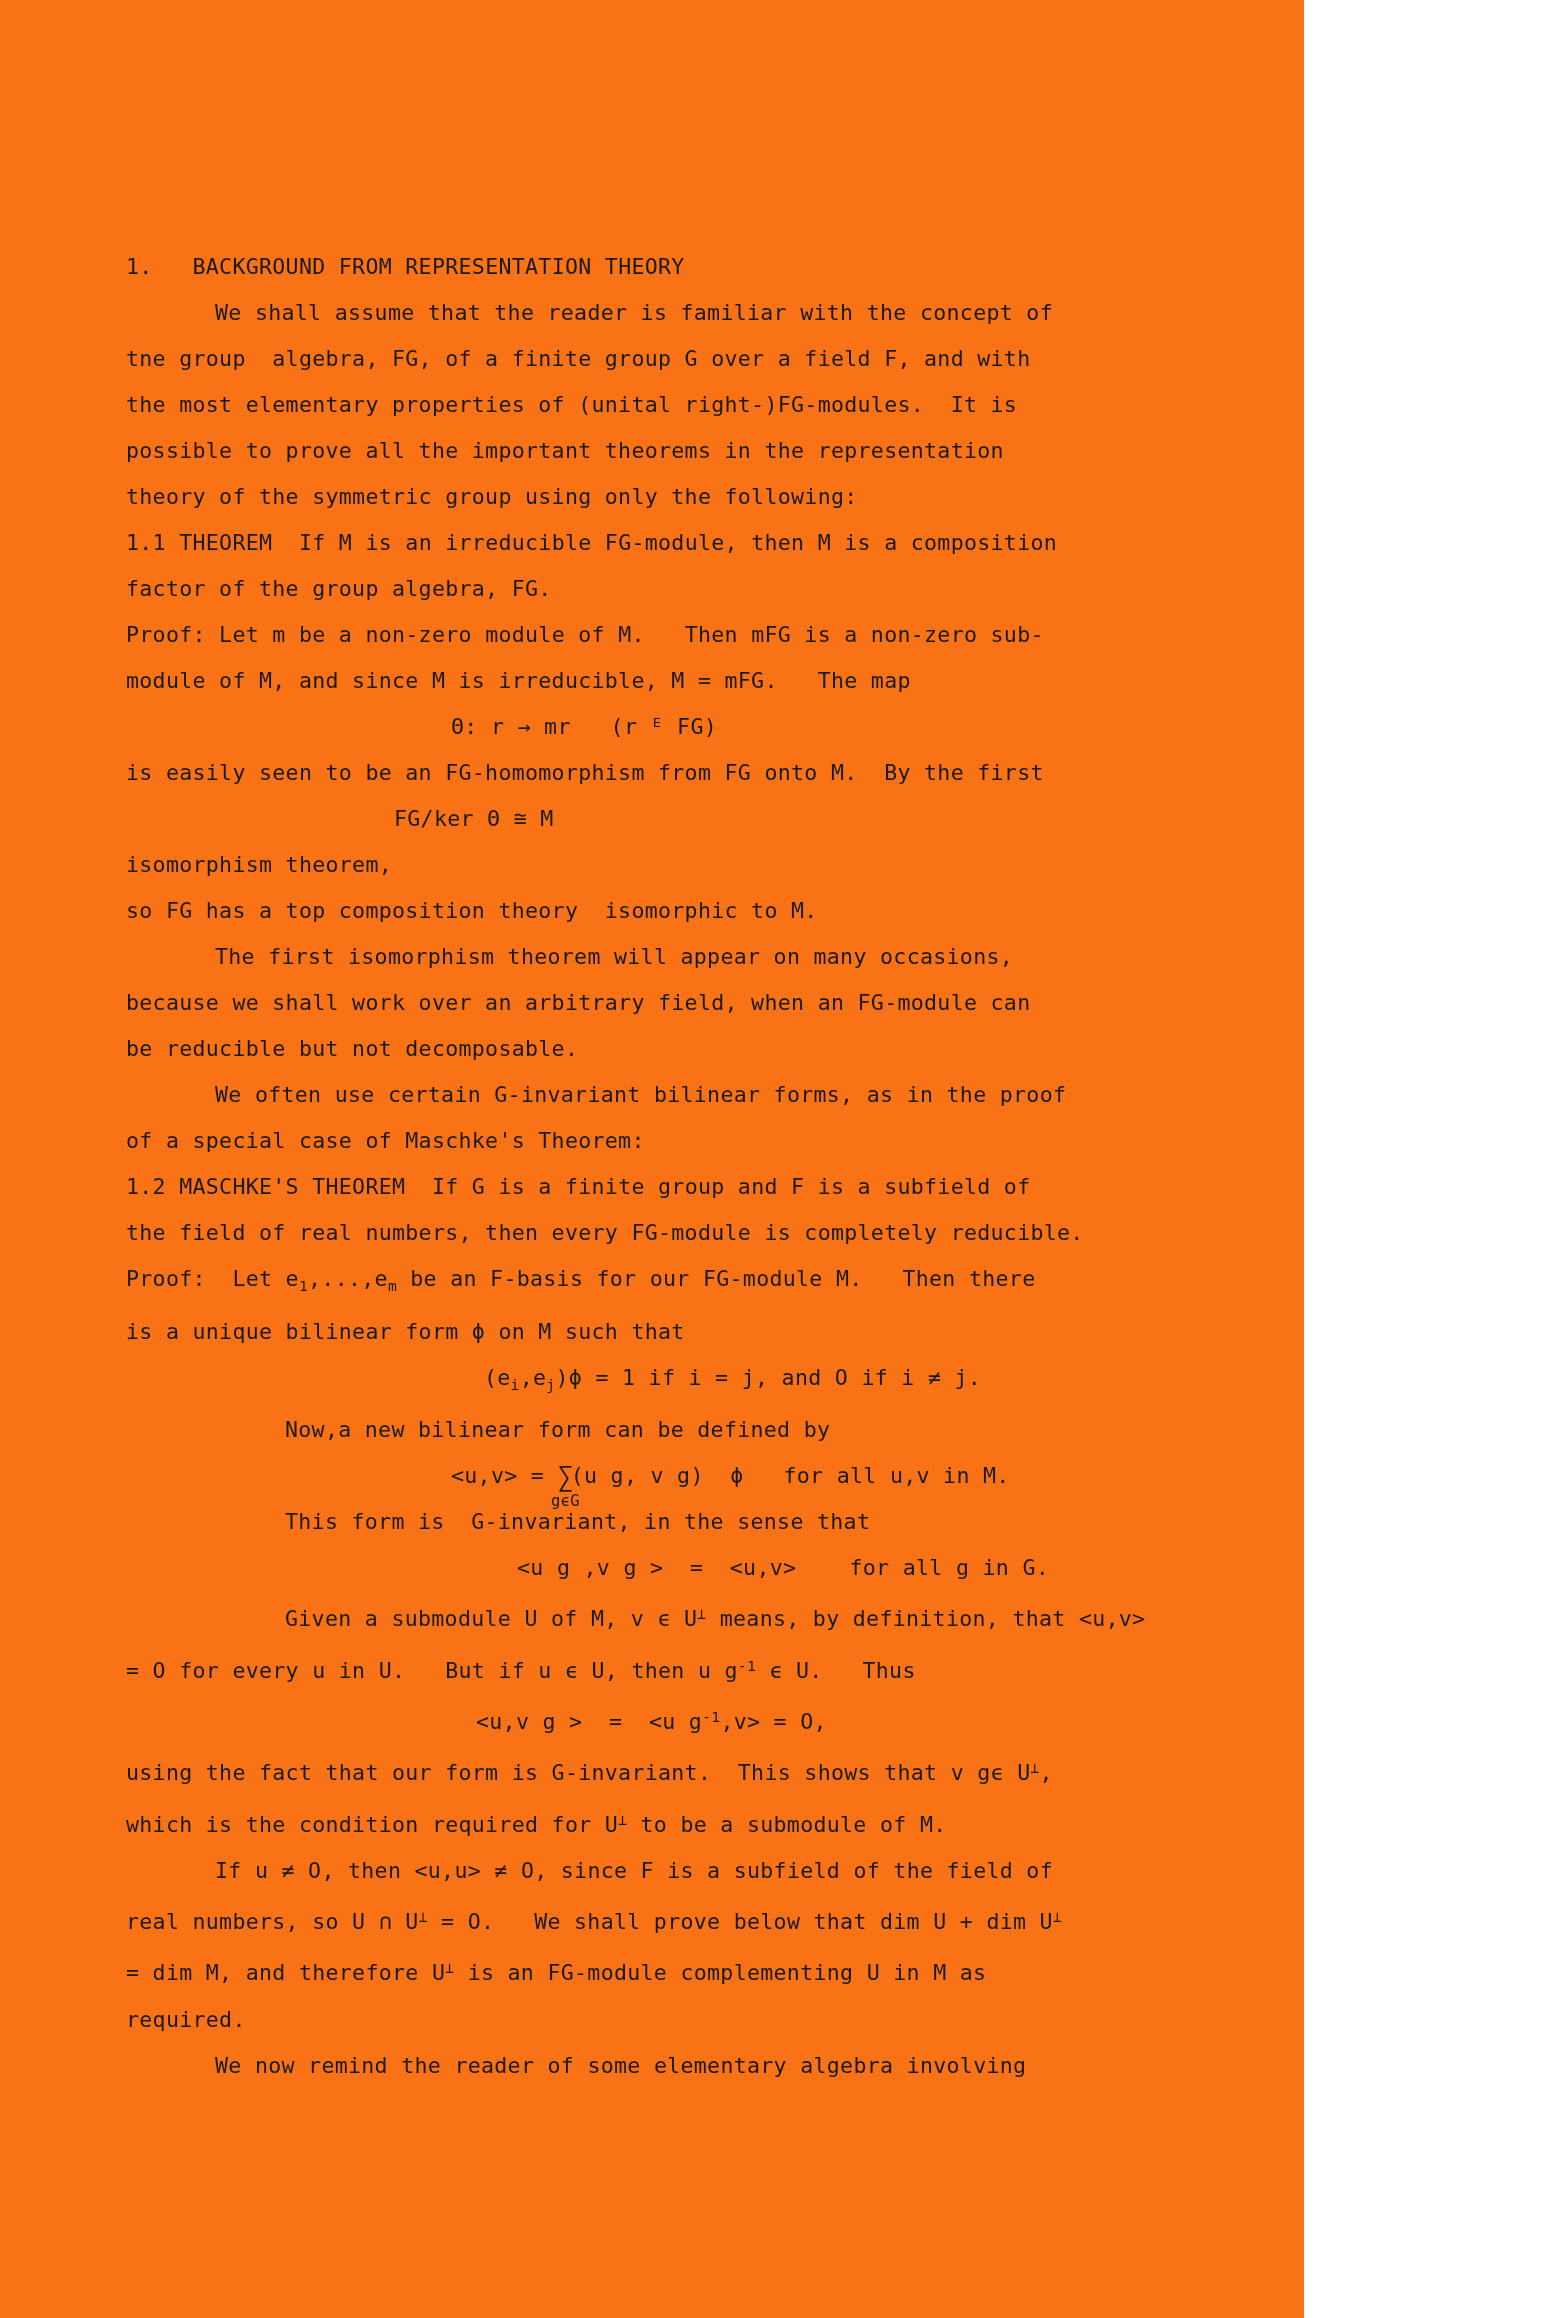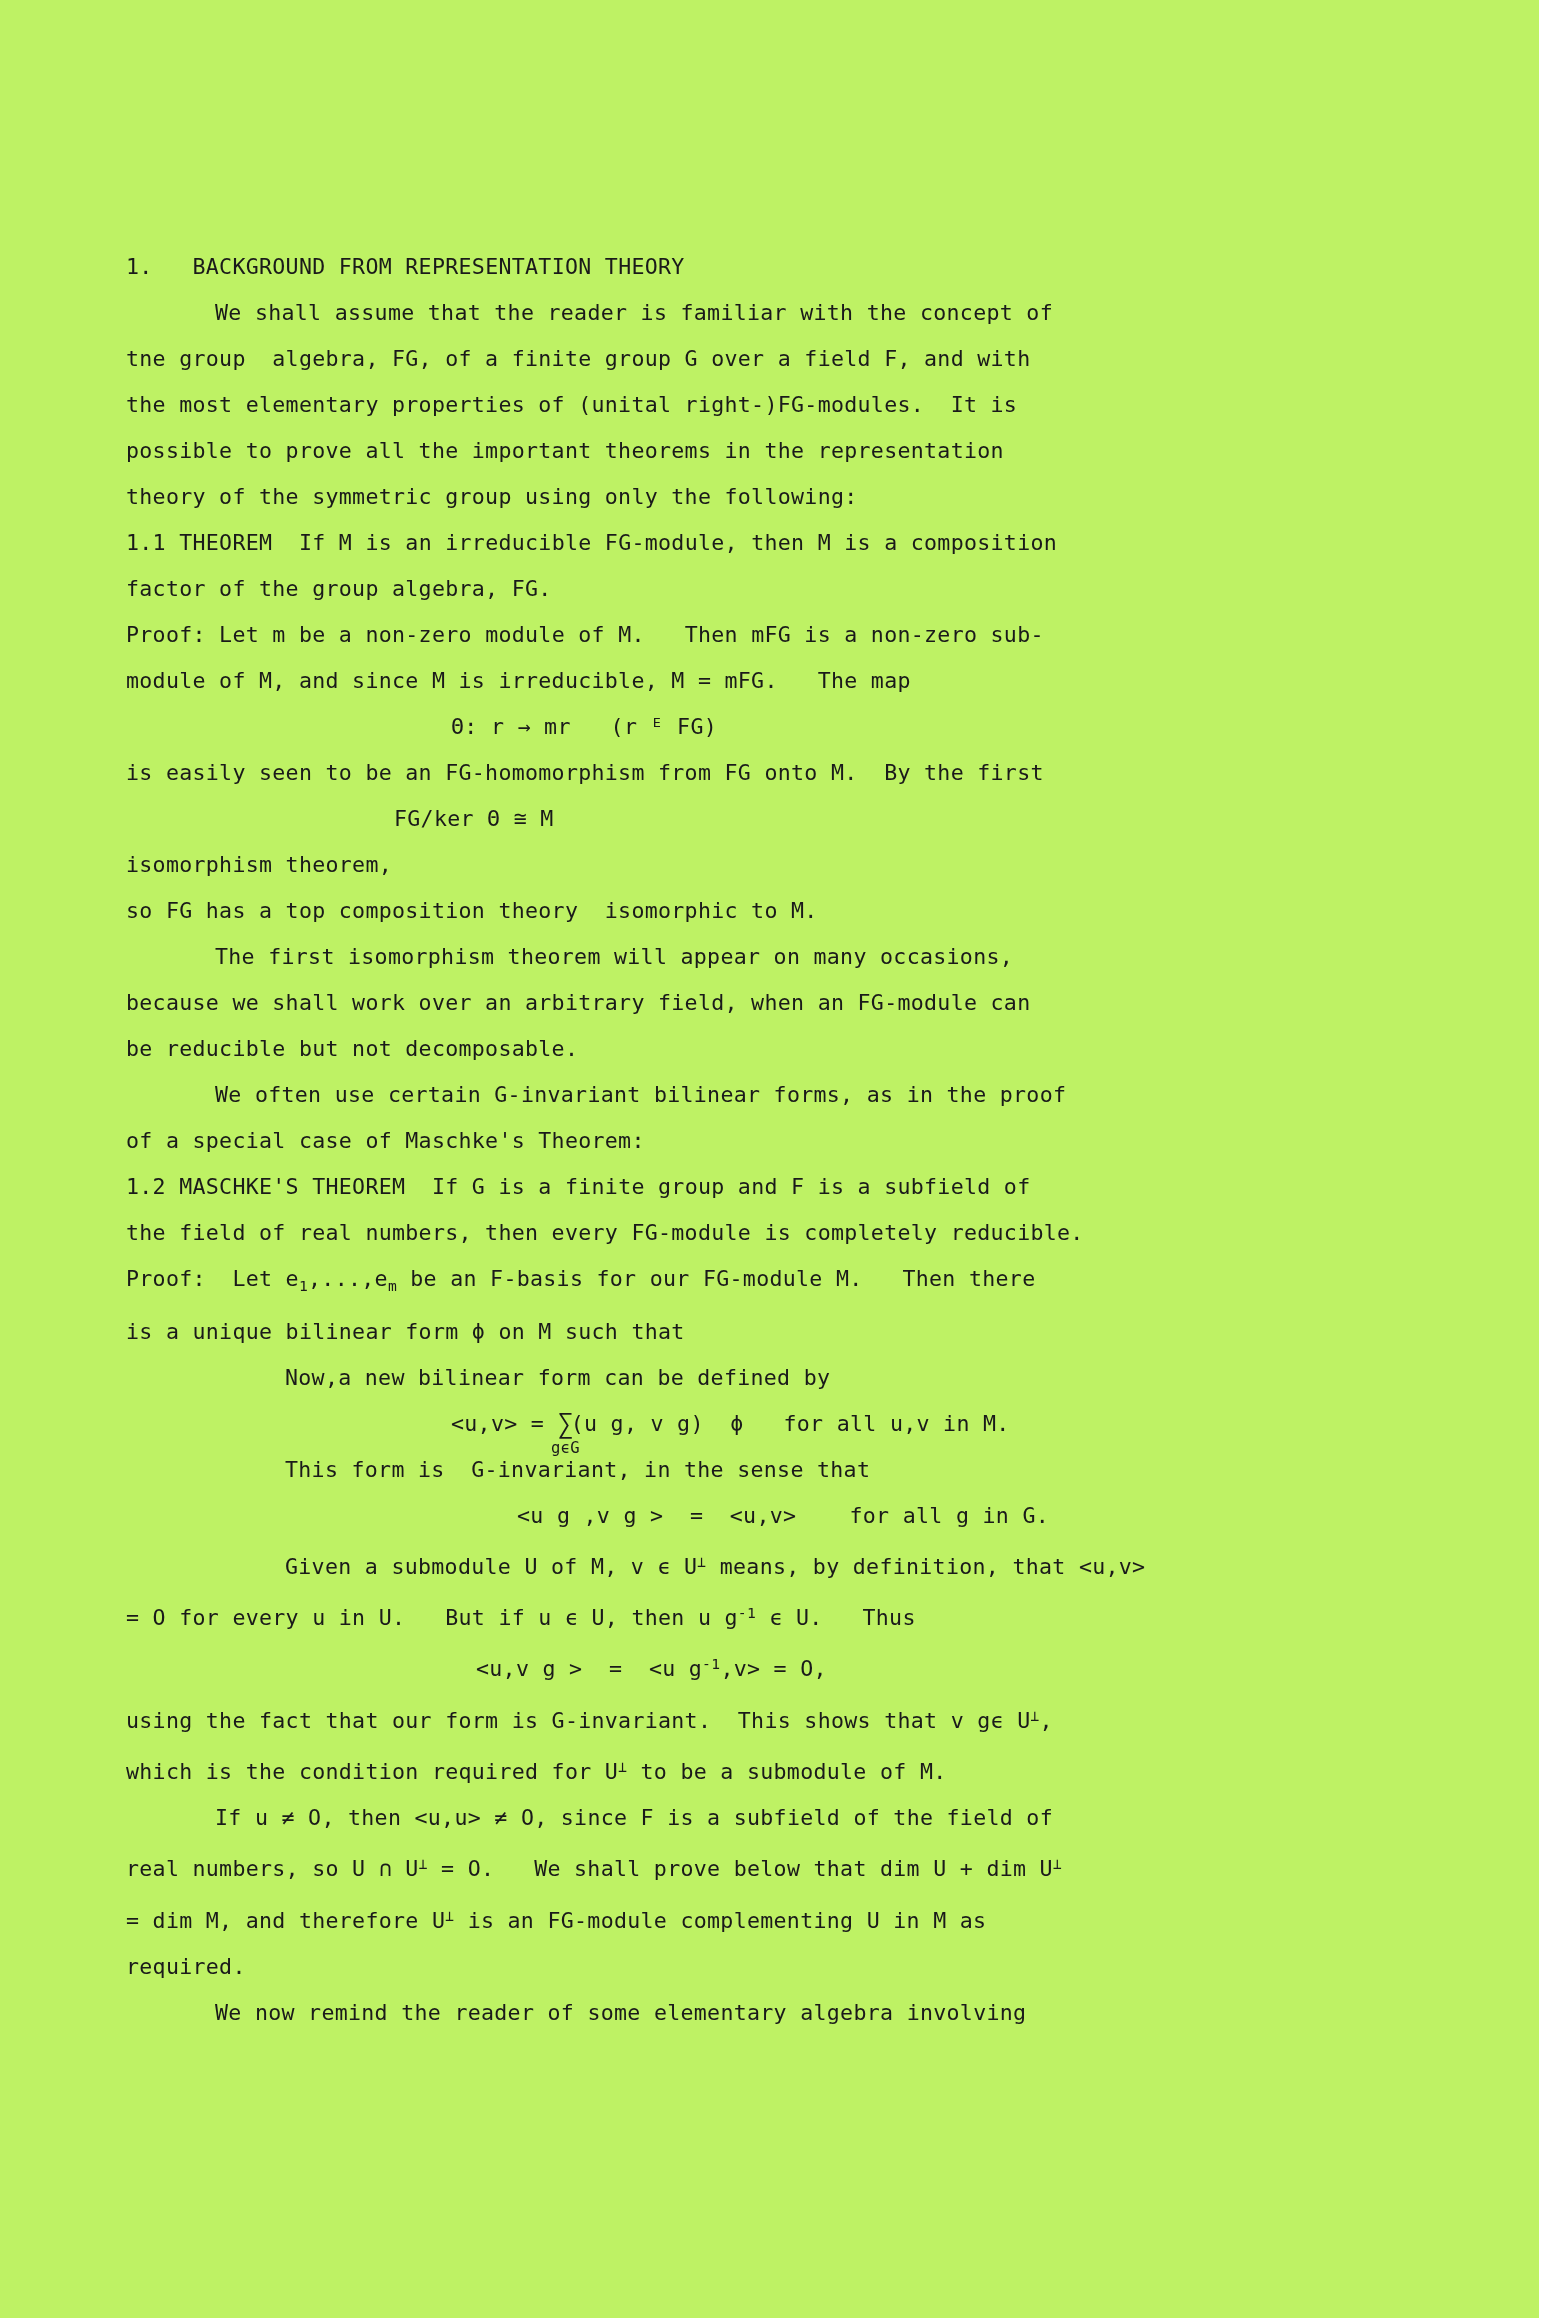--- a/index.html
+++ b/index.html
@@ -12,23 +12,23 @@
     height: 2319px;
     font-family: "DejaVu Sans Mono", "Liberation Mono", monospace;
     color: #1a1a1a;
     position: relative;
     overflow: hidden;
   }
   .page {
     position: absolute;
     top: 0;
     left: 0;
-    width: 1539px;
+    width: 1304px;
     height: 2319px;
-    background: #bef264;
+    background: #f97316;
   }
   .content {
     position: absolute;
     left: 126px;
     top: 244px;
     width: 1302px;
     font-size: 21.6px;
     line-height: 46px;
     letter-spacing: 0.3px;
   }
@@ -112,20 +112,21 @@
 
     <div class="line ind2">We often use certain G-invariant bilinear forms, as in the proof</div>
     <div class="line">of a special case of Maschke's Theorem:</div>
 
     <div class="line"><span>1.2 MASCHKE'S THEOREM</span>  <span class="u">If G is a finite group and F is a subfield of</span></div>
     <div class="line"><span class="u">the field of real numbers, then every FG-module is completely reducible.</span></div>
 
     <div class="line"><span class="u">Proof</span><span>:  Let e</span><sub>1</sub><span>,...,e</span><sub>m</sub><span> be an F-basis for our FG-module M.   Then there</span></div>
     <div class="line">is a unique bilinear form ϕ on M such that</div>
 
+    <div class="line disp-c"><span>(e</span><sub>i</sub><span>,e</span><sub>j</sub><span>)ϕ = 1 if i = j, and O if i ≠ j.</span></div>
 
     <div class="line center-less">Now,a new bilinear form can be defined by</div>
 
     <div class="line disp-d"><span>&lt;u,v&gt; = </span><span class="sumwrap"><span class="bigsum">∑</span><span class="sumsub">gϵG</span></span><span> (u g, v g)  ϕ   for all u,v in M.</span></div>
 
     <div class="line center-less">This form is  G-invariant, in the sense that</div>
 
     <div class="line disp-e">&lt;u g ,v g &gt;  =  &lt;u,v&gt;    for all g in G.</div>
 
     <div class="line center-less"><span>Given a submodule U of M, v ϵ U</span><sup>⊥</sup><span> means, by definition, that &lt;u,v&gt;</span></div>

